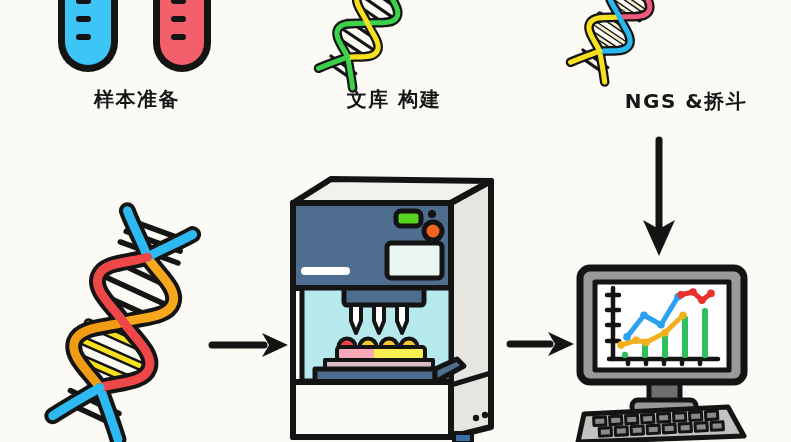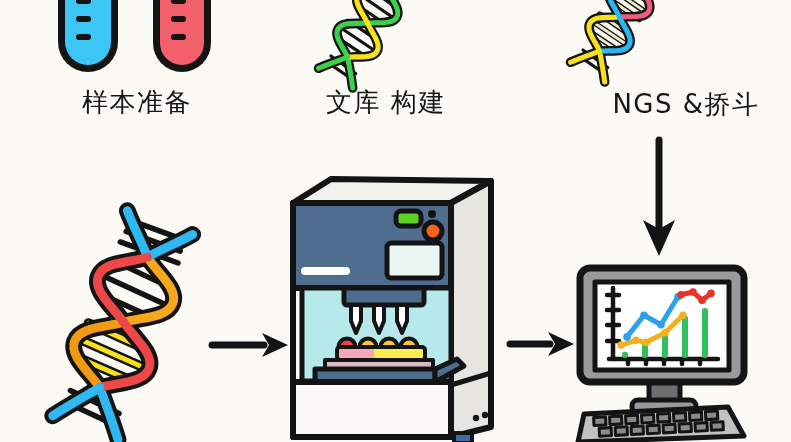--- a/index.html
+++ b/index.html
@@ -1,19 +1,19 @@
 <!DOCTYPE html>
 <html><head>
 <meta charset="utf-8">
 <style>
   html,body{margin:0;padding:0;}
   body{width:791px;height:442px;overflow:hidden;position:relative;
        background:#fbfaf5;font-family:"DejaVu Sans",sans-serif;}
   .abs{position:absolute;}
-  .step-label{position:absolute;font-weight:400;font-size:26px;color:#161616;
+  .step-label{position:absolute;font-weight:700;font-size:20px;color:#161616;
               text-align:center;letter-spacing:1.5px;white-space:nowrap;line-height:1.1;}
   .tube{position:absolute;top:-26px;height:98px;box-sizing:border-box;
         border:7px solid #141414;border-top:none;border-radius:0 0 30px 30px;}
   .tube .dash{position:absolute;width:15px;height:6px;background:#141414;border-radius:3px;left:11px;}
   .rot{transform-origin:50% 50%;}
   svg{display:block;overflow:visible;}
 </style>
 </head>
 <body>
 
@@ -45,21 +45,21 @@
     <path d="M110,8 C98,22 84,34 75,45 M75,45 C60,57 35,64 35,80 C35,96 60,104 75,115 M75,115 C90,126 115,134 115,150 C115,166 90,174 75,185 M75,185 C66,196 52,212 40,228" fill="none" stroke="#141414" stroke-width="17" stroke-linecap="round"></path>
     <path d="M40,8 C52,22 66,34 75,45" fill="none" stroke="#ee4444" stroke-width="9" stroke-linecap="round"></path>
     <path d="M75,45 C90,57 115,64 115,80 C115,96 90,104 75,115" fill="none" stroke="#3dd04a" stroke-width="9" stroke-linecap="round"></path>
     <path d="M75,115 C60,126 35,134 35,150 C35,166 60,174 75,185" fill="none" stroke="#3dd04a" stroke-width="9" stroke-linecap="round"></path>
     <path d="M75,185 C84,196 98,212 110,228" fill="none" stroke="#3dd04a" stroke-width="9" stroke-linecap="round"></path>
     <path d="M110,8 C98,22 84,34 75,45" fill="none" stroke="#f7e11e" stroke-width="9" stroke-linecap="round"></path>
     <path d="M75,45 C60,57 35,64 35,80 C35,96 60,104 75,115" fill="none" stroke="#f7e11e" stroke-width="9" stroke-linecap="round"></path>
     <path d="M75,115 C90,126 115,134 115,150 C115,166 90,174 75,185" fill="none" stroke="#f7e11e" stroke-width="9" stroke-linecap="round"></path>
     <path d="M75,185 C66,196 52,212 40,228" fill="none" stroke="#3dd04a" stroke-width="9" stroke-linecap="round"></path>
   </svg>
-<div class="step-label" style="left:306px;top:88px;width:160px;">文库 构建</div>
+<div class="step-label" style="left:314px;top:88px;width:160px;">文库 构建</div>
 
 <svg class="abs rot" style="left:552px;top:-48px;transform:rotate(30deg)" width="132" height="135" viewBox="0 0 150 240">
     <line x1="50" y1="16" x2="100" y2="16" stroke-linecap="round" stroke="#141414" stroke-width="5.5"></line>
     <line x1="46" y1="28" x2="104" y2="28" stroke-linecap="round" stroke="#141414" stroke-width="5.5"></line>
     <line x1="44" y1="40" x2="106" y2="40" stroke-linecap="round" stroke="#141414" stroke-width="5.5"></line>
     <line x1="42" y1="60" x2="108" y2="66" stroke-linecap="round" stroke="#141414" stroke-width="10"></line>
     <line x1="42" y1="60" x2="108" y2="66" stroke-linecap="round" stroke="#f2ecc8" stroke-width="5"></line>
     <line x1="38" y1="78" x2="112" y2="84" stroke-linecap="round" stroke="#141414" stroke-width="10"></line>
     <line x1="38" y1="78" x2="112" y2="84" stroke-linecap="round" stroke="#f2ecc8" stroke-width="5"></line>
     <line x1="42" y1="96" x2="108" y2="101" stroke-linecap="round" stroke="#141414" stroke-width="10"></line>

